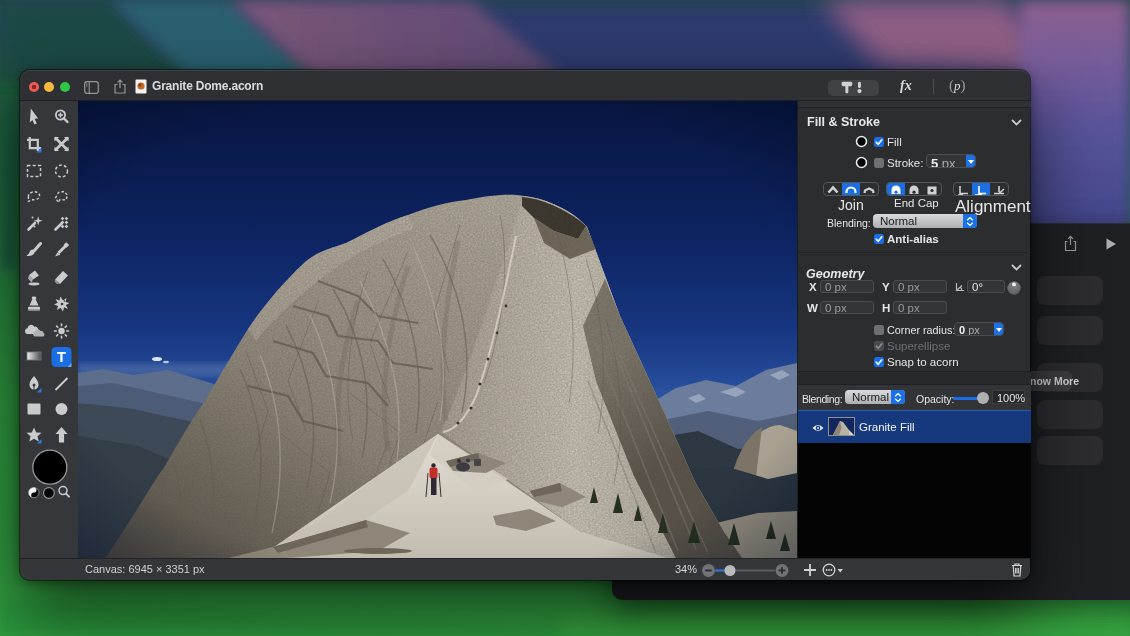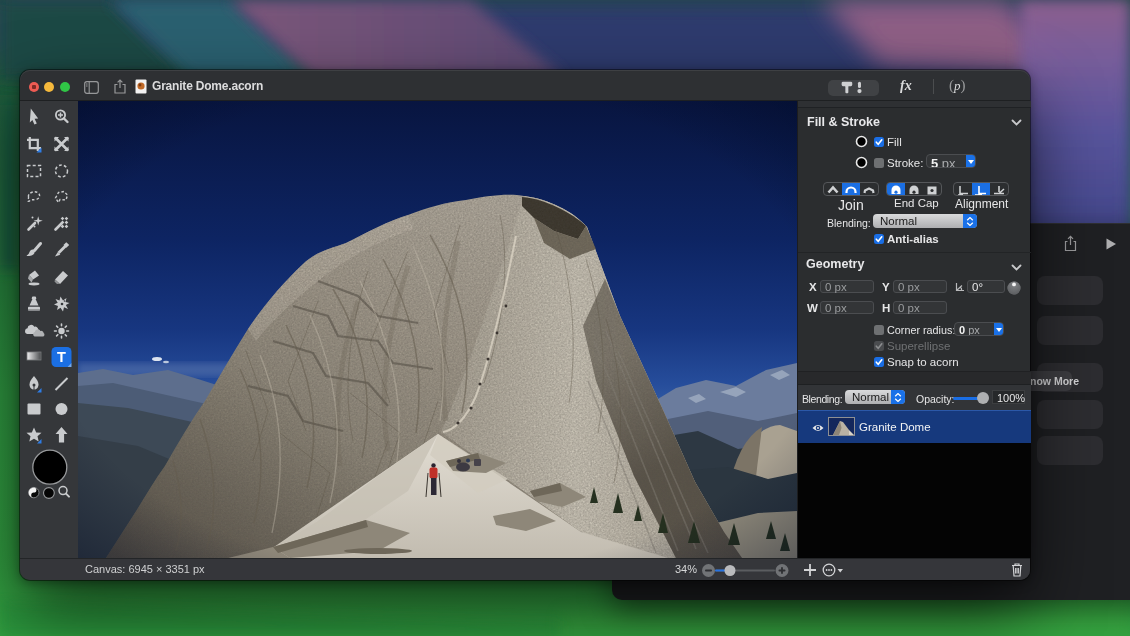--- a/index.html
+++ b/index.html
@@ -500,36 +500,36 @@
           </svg></i>
       <i class="sel"><svg width="18" height="14" viewBox="0 0 18 14">
             <path d="M7 3 L7 10.5 L14 10.5 M3 12 L10 12" fill="none" stroke="#fff" stroke-width="1.6"></path>
           </svg></i>
       <i><svg width="18" height="14" viewBox="0 0 18 14">
             <path d="M9 3 L9 9 M4 10.5 L14 10.5 M9 10.5 L14 6" fill="none" stroke="#cfd1d3" stroke-width="1.6"></path>
           </svg></i>
     </div>
     <div class="txt" style="left:40px;top:96px;font-size:14px;">Join</div>
     <div class="txt" style="left:96px;top:96px;font-size:11.5px;">End Cap</div>
-    <div class="txt" style="left:157px;top:96px;font-size:12px;">Alignment</div>
+    <div class="txt" style="left:157px;top:96px;font-size:17px;">Alignment</div>
     <div class="txt" style="left:29px;top:115.5px;font-size:10.5px;">Blending:</div>
     <div class="abs" style="left:75px;top:113px;width:104px;height:14px;border-radius:4px;background:linear-gradient(#d9dadb,#aeafb1);overflow:hidden;">
       <div class="txt" style="left:7px;top:0.5px;font-size:11.5px;color:#1a1a1a;">Normal</div>
       <div class="abs" style="left:90px;top:0;width:14px;height:14px;background:#1a71e8;"></div>
       <svg class="abs" style="left:92px;top:2.5px;" width="10" height="9" viewBox="0 0 10 9">
           <path d="M2.2 3.2 L5 0.6 L7.8 3.2 M2.2 5.8 L5 8.4 L7.8 5.8" fill="none" stroke="#fff" stroke-width="1.3"></path>
         </svg>
     </div>
     <div class="cb on" style="left:76px;top:133px;"></div>
     <svg class="abs" style="left:76px;top:133px;" width="10" height="10" viewBox="0 0 10 10">
         <path d="M2.3 5.2 L4.2 7.2 L7.8 2.8" fill="none" stroke="#fff" stroke-width="1.6" stroke-linecap="round"></path>
       </svg>
     <div class="txt" style="left:89px;top:131.5px;font-weight:bold;">Anti-alias</div>
     <div class="abs" style="left:0;top:151px;width:233px;height:1px;background:#222426;"></div>
-    <div class="hdr" style="left:8px;top:156px;">Geometry</div>
+    <div class="hdr" style="left:8px;top:166px;font-style:italic;">Geometry</div>
     <svg class="abs" style="left:213px;top:163px;" width="11" height="8" viewBox="0 0 11 8">
         <path d="M1.5 1.5 L5.5 5.5 L9.5 1.5" fill="none" stroke="#c8c9cb" stroke-width="1.8" stroke-linecap="round"></path>
       </svg>
     <div class="txt" style="left:11px;top:180px;font-weight:bold;">X</div>
     <div class="field" style="left:22px;top:179px;width:54px;height:13px;">
         <div class="txt gray" style="left:4px;top:0;">0 px</div>
       </div>
     <div class="txt" style="left:84px;top:180px;font-weight:bold;">Y</div>
     <div class="field" style="left:95px;top:179px;width:54px;height:13px;">
         <div class="txt gray" style="left:4px;top:0;">0 px</div>
@@ -601,21 +601,21 @@
         <circle cx="6" cy="5" r="1" fill="#e8e9ea"></circle>
       </svg>
     <div class="abs" style="left:30px;top:316px;width:27px;height:19px;border:1px solid #8e9093;background:#0c1c44;overflow:hidden;">
       <svg width="25" height="17" viewBox="0 0 25 17">
           <rect width="25" height="17" fill="#13275c"></rect>
           <path d="M4 17 L11 3 L14 4 L20 12 L20 17 Z" fill="#b9b2a4"></path>
           <path d="M4 17 L11 3 L12.5 10 L10 17 Z" fill="#8d8577"></path>
           <path d="M20 12 L25 17 L20 17 Z" fill="#d8d3c8"></path>
         </svg>
     </div>
-    <div class="txt" style="left:61px;top:319.5px;color:#f2f3f4;">Granite Dome</div>
+    <div class="txt" style="left:61px;top:319.5px;color:#f2f3f4;">Granite Fill</div>
     <div class="abs" style="left:0;top:342px;width:233px;height:115px;background:#040404;"></div>
   </div>
 
   <div id="bottombar">
     <div class="txt" style="left:65px;top:4px;font-size:11px;color:#cfd0d1;">Canvas: 6945 × 3351 px</div>
     <div class="txt" style="left:655px;top:4px;font-size:11px;color:#d6d7d8;">34%</div>
     <svg class="abs" style="left:681px;top:3.5px;" width="90" height="15" viewBox="0 0 90 15">
       <circle cx="7.5" cy="7.5" r="6.5" fill="#717376"></circle>
       <rect x="4" y="6.6" width="7" height="1.8" rx="0.9" fill="#2e2f32"></rect>
       <rect x="14" y="6.5" height="2" width="60" rx="1" fill="#5b5d60"></rect>

